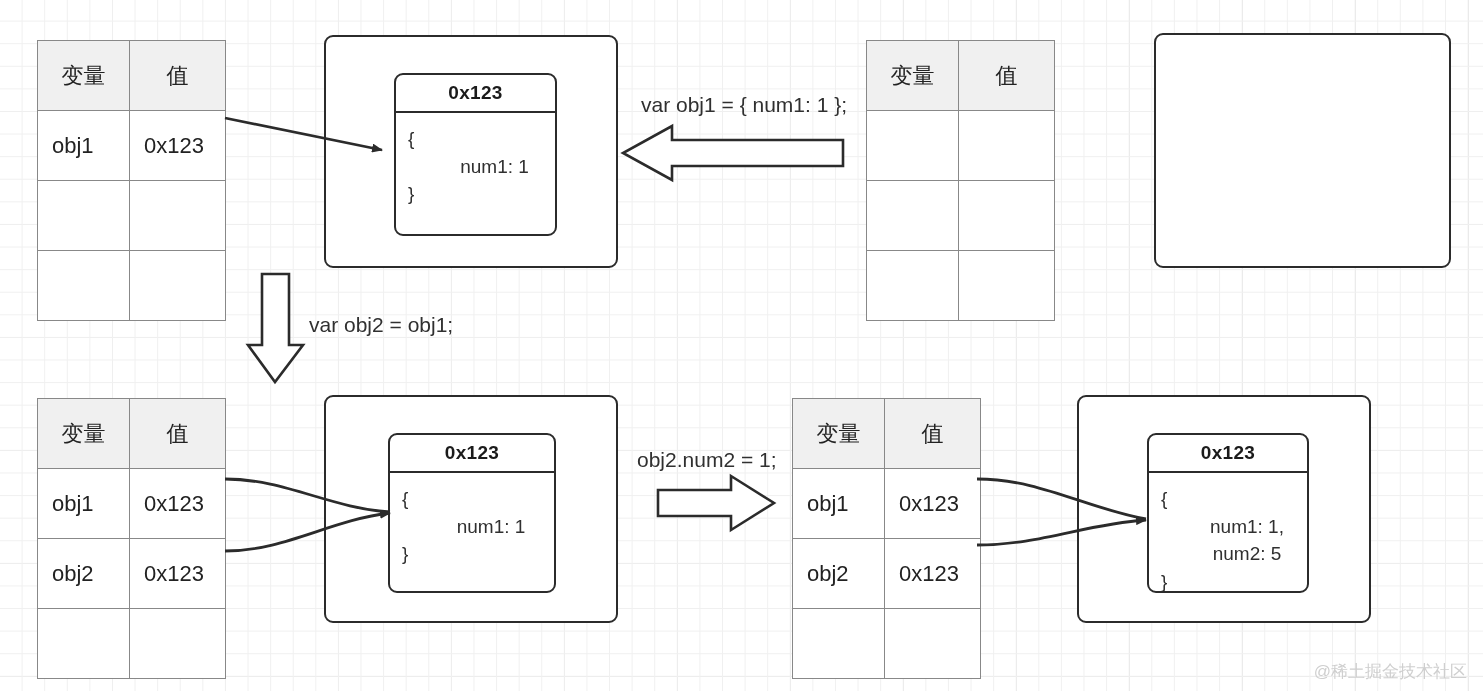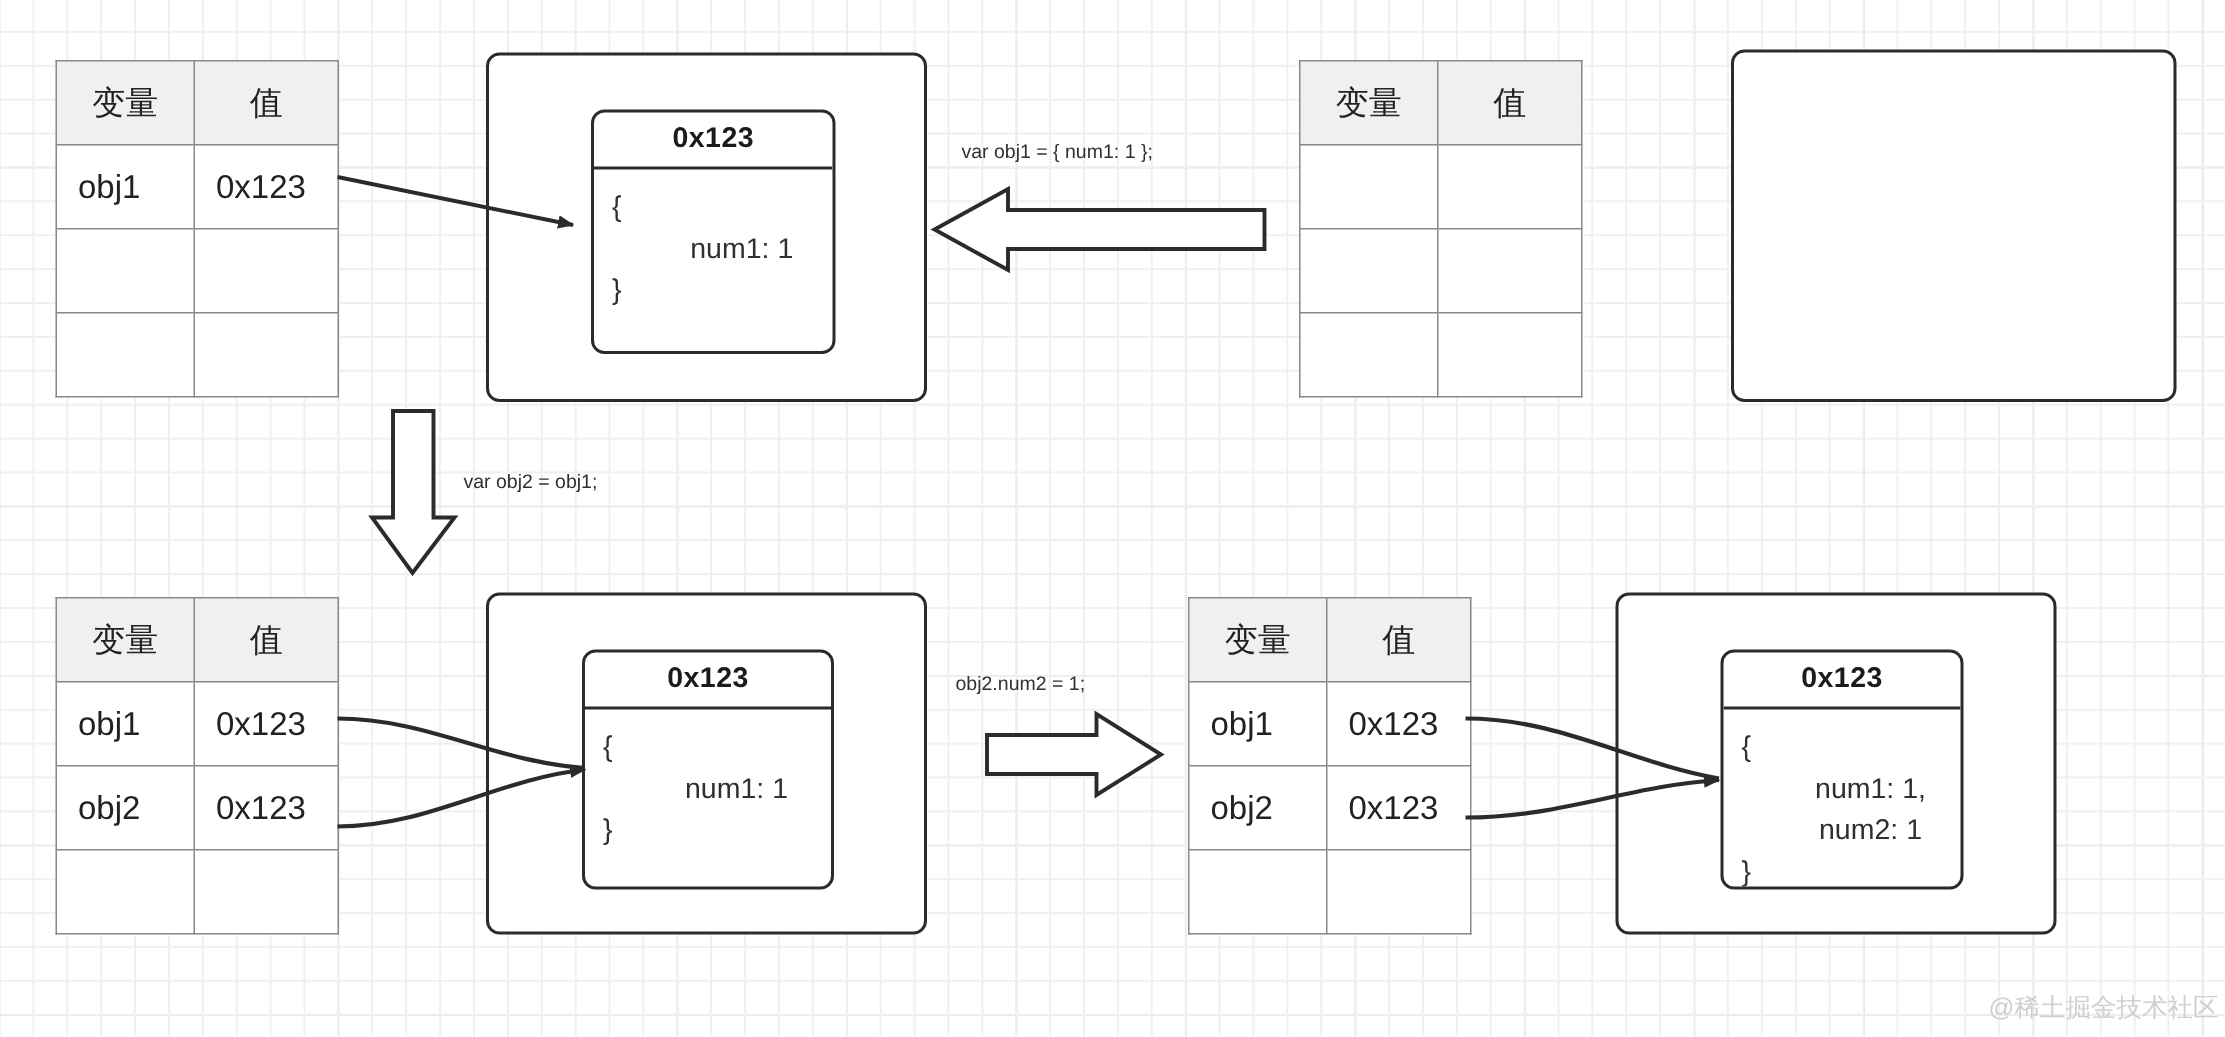--- a/index.html
+++ b/index.html
@@ -34,21 +34,21 @@
 
   
   .vtable {
     position: absolute;
     border-collapse: collapse;
     background: #ffffff;
     table-layout: fixed;
   }
   .vtable td, .vtable th {
     border: 1px solid #888888;
-    height: 56px;
+    height: 70px;
     padding: 0 0 0 14px;
     text-align: left;
     vertical-align: middle;
     font-weight: normal;
     font-size: 22px;
     color: #222222;
     background: #ffffff;
     box-sizing: border-box;
   }
   .vtable th {
@@ -102,39 +102,39 @@
   .objcard .obj-body .props {
     display: block;
     padding-left: 26px;
     text-align: center;
   }
   .objcard .obj-body .props span { display: block; }
 
   
   .codelabel {
     position: absolute;
-    font-size: 13px;
+    font-size: 21px;
     color: #303030;
     white-space: nowrap;
   }
 
   
   #arrows {
     position: absolute;
     left: 0;
     top: 0;
     width: 1483px;
     height: 691px;
     pointer-events: none;
   }
 
   
   .watermark {
     position: absolute;
-    right: 4px;
+    right: 16px;
     bottom: 8px;
     font-size: 17px;
     color: #cfcfcf;
     white-space: nowrap;
   }
 </style>
 </head>
 <body>
 
 <div id="canvas">
@@ -265,21 +265,21 @@
     </tbody>
   </table>
 
   <div class="heapbox" style="left:1077px; top:395px; width:294px; height:228px;">
     <div class="objcard" style="left:68px; top:36px; width:162px; height:160px;">
       <div class="obj-head">0x123</div>
       <div class="obj-body">
         <span class="brace">{</span>
         <span class="props">
           <span>num1: 1,</span>
-          <span>num2: 1</span>
+          <span>num2: 5</span>
         </span>
         <span class="brace">}</span>
       </div>
     </div>
   </div>
 
   <svg id="arrows" viewBox="0 0 1483 691">
     <defs>
       <marker id="ah" markerWidth="11" markerHeight="9" refX="10" refY="4.5" orient="auto" markerUnits="userSpaceOnUse">
         <path d="M0,0 L11,4.5 L0,9 z" fill="#2b2b2b"></path>

